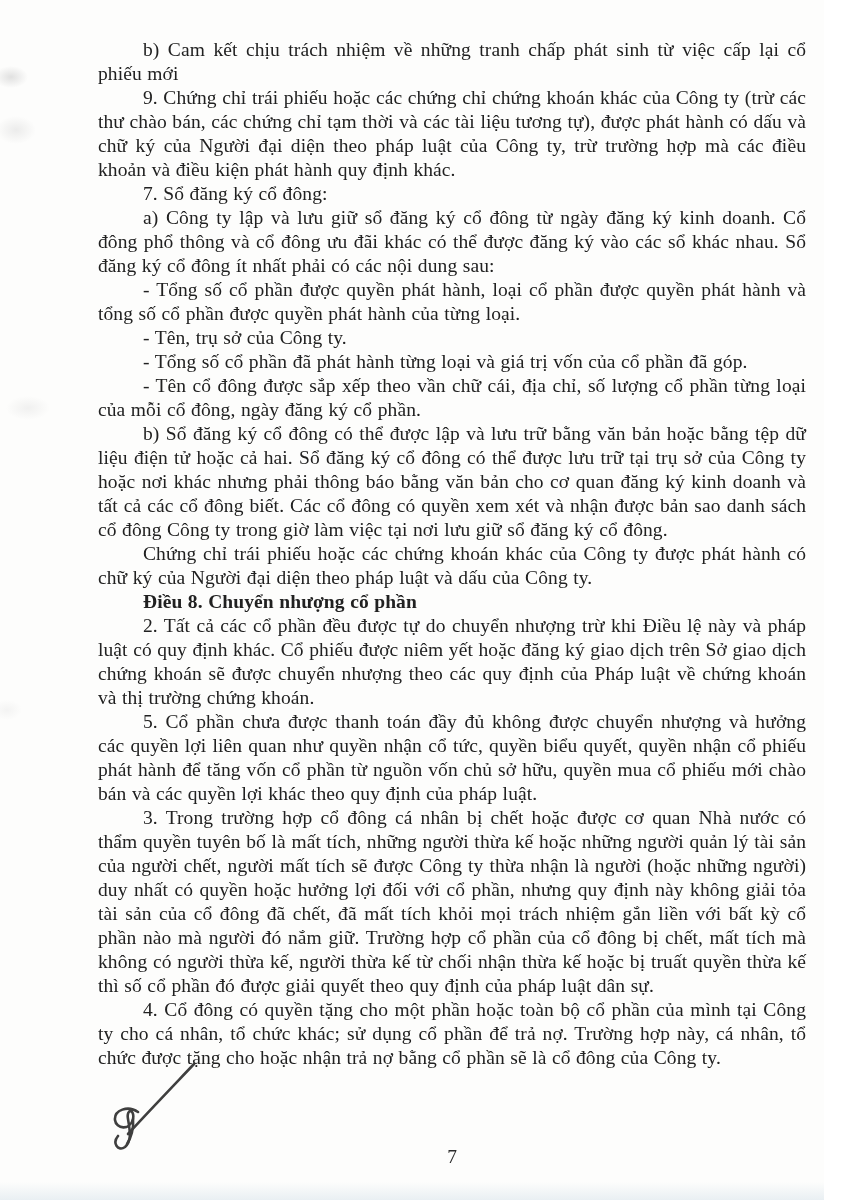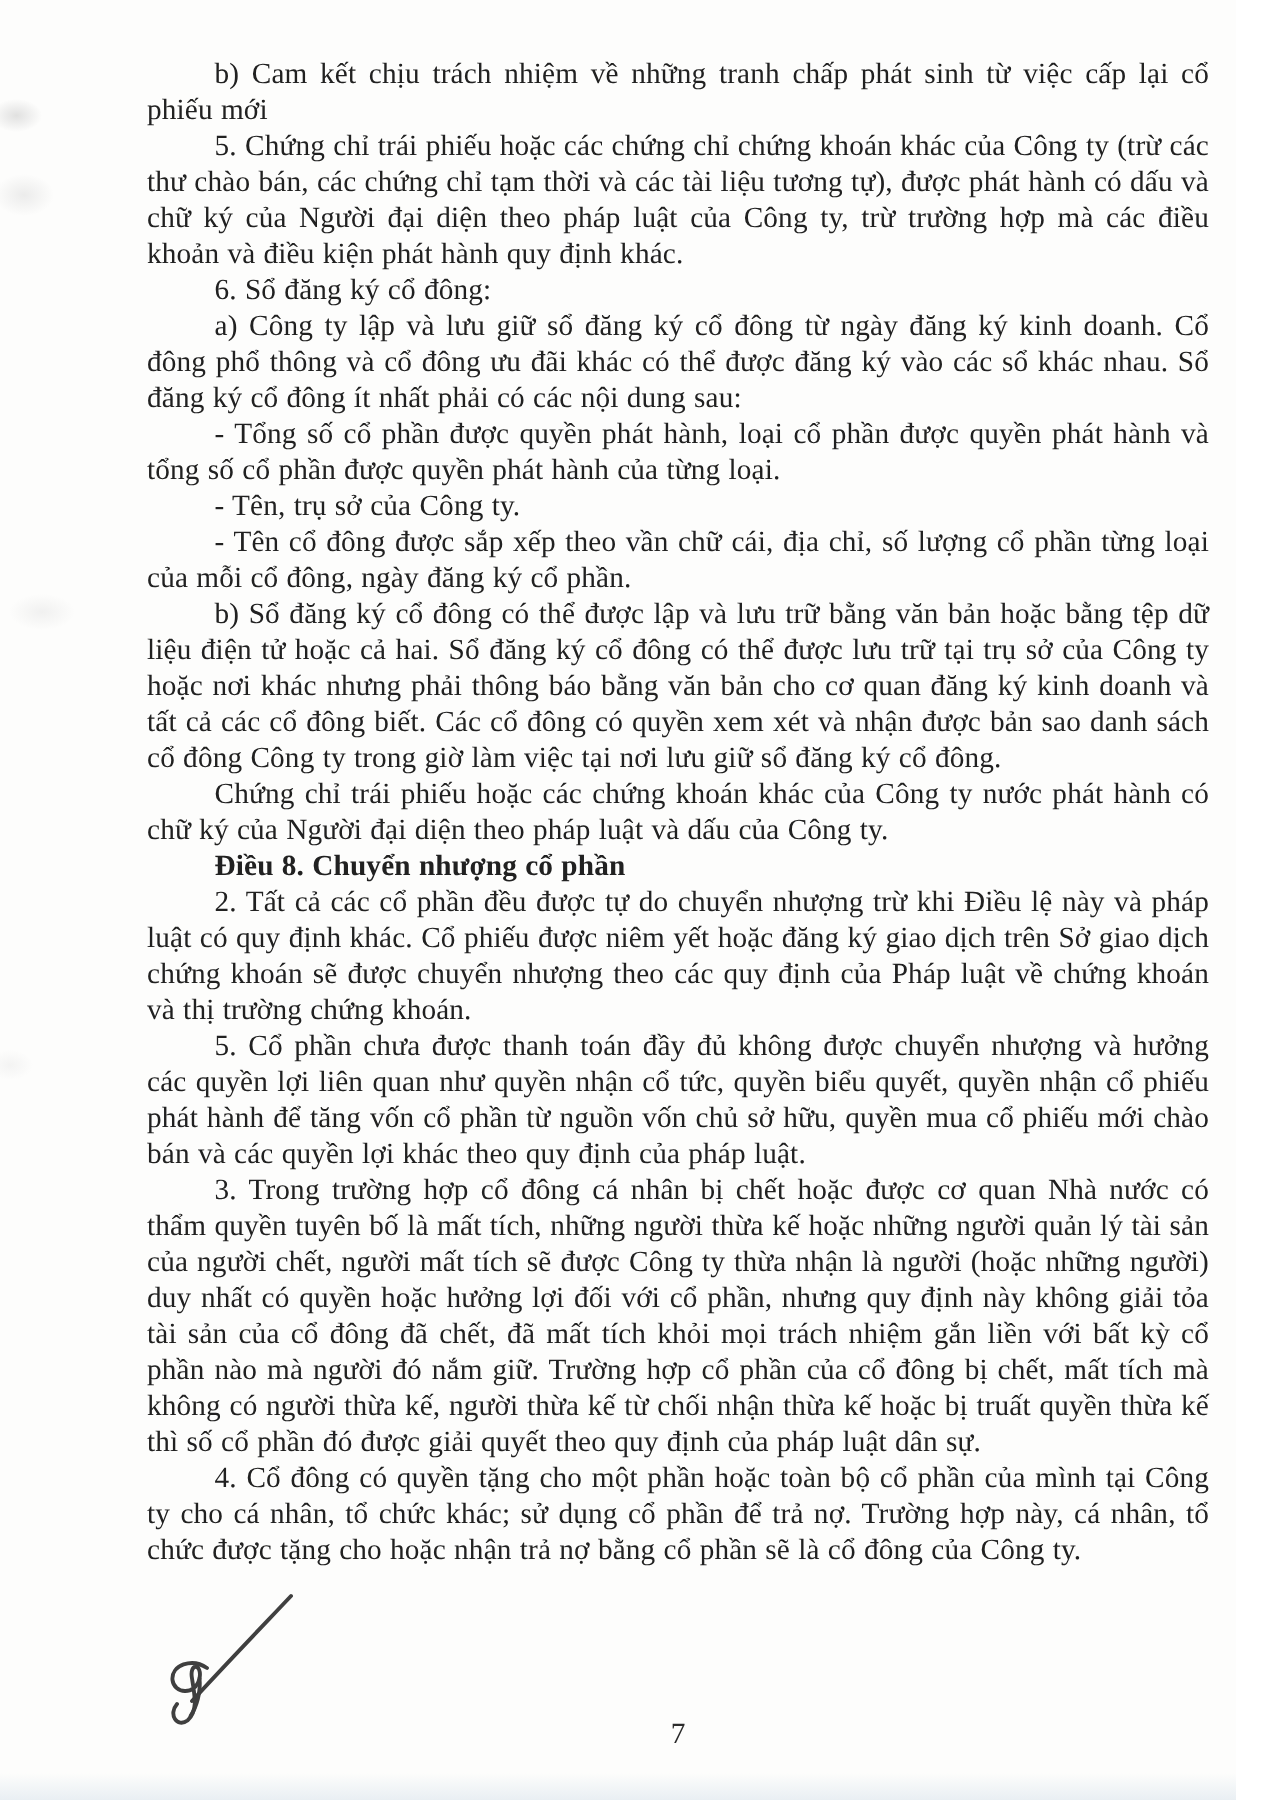--- a/index.html
+++ b/index.html
@@ -79,28 +79,29 @@
 <div class="page">
 
   <div class="smudge smudge-1"></div>
   <div class="smudge smudge-2"></div>
   <div class="smudge smudge-3"></div>
   <div class="smudge smudge-4"></div>
   <div class="bottom-scan-band"></div>
 
   <div class="text-block">
     <p class="para">b) Cam kết chịu trách nhiệm về những tranh chấp phát sinh từ việc cấp lại cổ phiếu mới</p>
-    <p class="para">5. Chứng chỉ trái phiếu hoặc các chứng chỉ chứng khoán khác của Công ty (trừ các thư chào bán, các chứng chỉ tạm thời và các tài liệu tương tự), được phát hành có dấu và chữ ký của Người đại diện theo pháp luật của Công ty, trừ trường hợp mà các điều khoản và điều kiện phát hành quy định khác.</p>
-    <p class="para">6. Sổ đăng ký cổ đông:</p>
+    <p class="para">9. Chứng chỉ trái phiếu hoặc các chứng chỉ chứng khoán khác của Công ty (trừ các thư chào bán, các chứng chỉ tạm thời và các tài liệu tương tự), được phát hành có dấu và chữ ký của Người đại diện theo pháp luật của Công ty, trừ trường hợp mà các điều khoản và điều kiện phát hành quy định khác.</p>
+    <p class="para">7. Sổ đăng ký cổ đông:</p>
     <p class="para">a) Công ty lập và lưu giữ sổ đăng ký cổ đông từ ngày đăng ký kinh doanh. Cổ đông phổ thông và cổ đông ưu đãi khác có thể được đăng ký vào các sổ khác nhau. Sổ đăng ký cổ đông ít nhất phải có các nội dung sau:</p>
     <p class="para">- Tổng số cổ phần được quyền phát hành, loại cổ phần được quyền phát hành và tổng số cổ phần được quyền phát hành của từng loại.</p>
     <p class="para">- Tên, trụ sở của Công ty.</p>
+    <p class="para">- Tổng số cổ phần đã phát hành từng loại và giá trị vốn của cổ phần đã góp.</p>
     <p class="para">- Tên cổ đông được sắp xếp theo vần chữ cái, địa chỉ, số lượng cổ phần từng loại của mỗi cổ đông, ngày đăng ký cổ phần.</p>
     <p class="para">b) Sổ đăng ký cổ đông có thể được lập và lưu trữ bằng văn bản hoặc bằng tệp dữ liệu điện tử hoặc cả hai. Sổ đăng ký cổ đông có thể được lưu trữ tại trụ sở của Công ty hoặc nơi khác nhưng phải thông báo bằng văn bản cho cơ quan đăng ký kinh doanh và tất cả các cổ đông biết. Các cổ đông có quyền xem xét và nhận được bản sao danh sách cổ đông Công ty trong giờ làm việc tại nơi lưu giữ sổ đăng ký cổ đông.</p>
-    <p class="para">Chứng chỉ trái phiếu hoặc các chứng khoán khác của Công ty nước phát hành có chữ ký của Người đại diện theo pháp luật và dấu của Công ty.</p>
+    <p class="para">Chứng chỉ trái phiếu hoặc các chứng khoán khác của Công ty được phát hành có chữ ký của Người đại diện theo pháp luật và dấu của Công ty.</p>
     <p class="para heading">Điều 8. Chuyển nhượng cổ phần</p>
     <p class="para">2. Tất cả các cổ phần đều được tự do chuyển nhượng trừ khi Điều lệ này và pháp luật có quy định khác. Cổ phiếu được niêm yết hoặc đăng ký giao dịch trên Sở giao dịch chứng khoán sẽ được chuyển nhượng theo các quy định của Pháp luật về chứng khoán và thị trường chứng khoán.</p>
     <p class="para">5. Cổ phần chưa được thanh toán đầy đủ không được chuyển nhượng và hưởng các quyền lợi liên quan như quyền nhận cổ tức, quyền biểu quyết, quyền nhận cổ phiếu phát hành để tăng vốn cổ phần từ nguồn vốn chủ sở hữu, quyền mua cổ phiếu mới chào bán và các quyền lợi khác theo quy định của pháp luật.</p>
     <p class="para">3. Trong trường hợp cổ đông cá nhân bị chết hoặc được cơ quan Nhà nước có thẩm quyền tuyên bố là mất tích, những người thừa kế hoặc những người quản lý tài sản của người chết, người mất tích sẽ được Công ty thừa nhận là người (hoặc những người) duy nhất có quyền hoặc hưởng lợi đối với cổ phần, nhưng quy định này không giải tỏa tài sản của cổ đông đã chết, đã mất tích khỏi mọi trách nhiệm gắn liền với bất kỳ cổ phần nào mà người đó nắm giữ. Trường hợp cổ phần của cổ đông bị chết, mất tích mà không có người thừa kế, người thừa kế từ chối nhận thừa kế hoặc bị truất quyền thừa kế thì số cổ phần đó được giải quyết theo quy định của pháp luật dân sự.</p>
     <p class="para">4. Cổ đông có quyền tặng cho một phần hoặc toàn bộ cổ phần của mình tại Công ty cho cá nhân, tổ chức khác; sử dụng cổ phần để trả nợ. Trường hợp này, cá nhân, tổ chức được tặng cho hoặc nhận trả nợ bằng cổ phần sẽ là cổ đông của Công ty.</p>
   </div>
 
   <svg class="signature-svg" viewBox="0 0 104 104" aria-hidden="true">
     <g fill="none" stroke="#2b2b2b" stroke-width="2.6" stroke-linecap="round" stroke-linejoin="round" opacity="0.9">
       <path d="M94,6 C76,25 50,52 28,76"></path>

